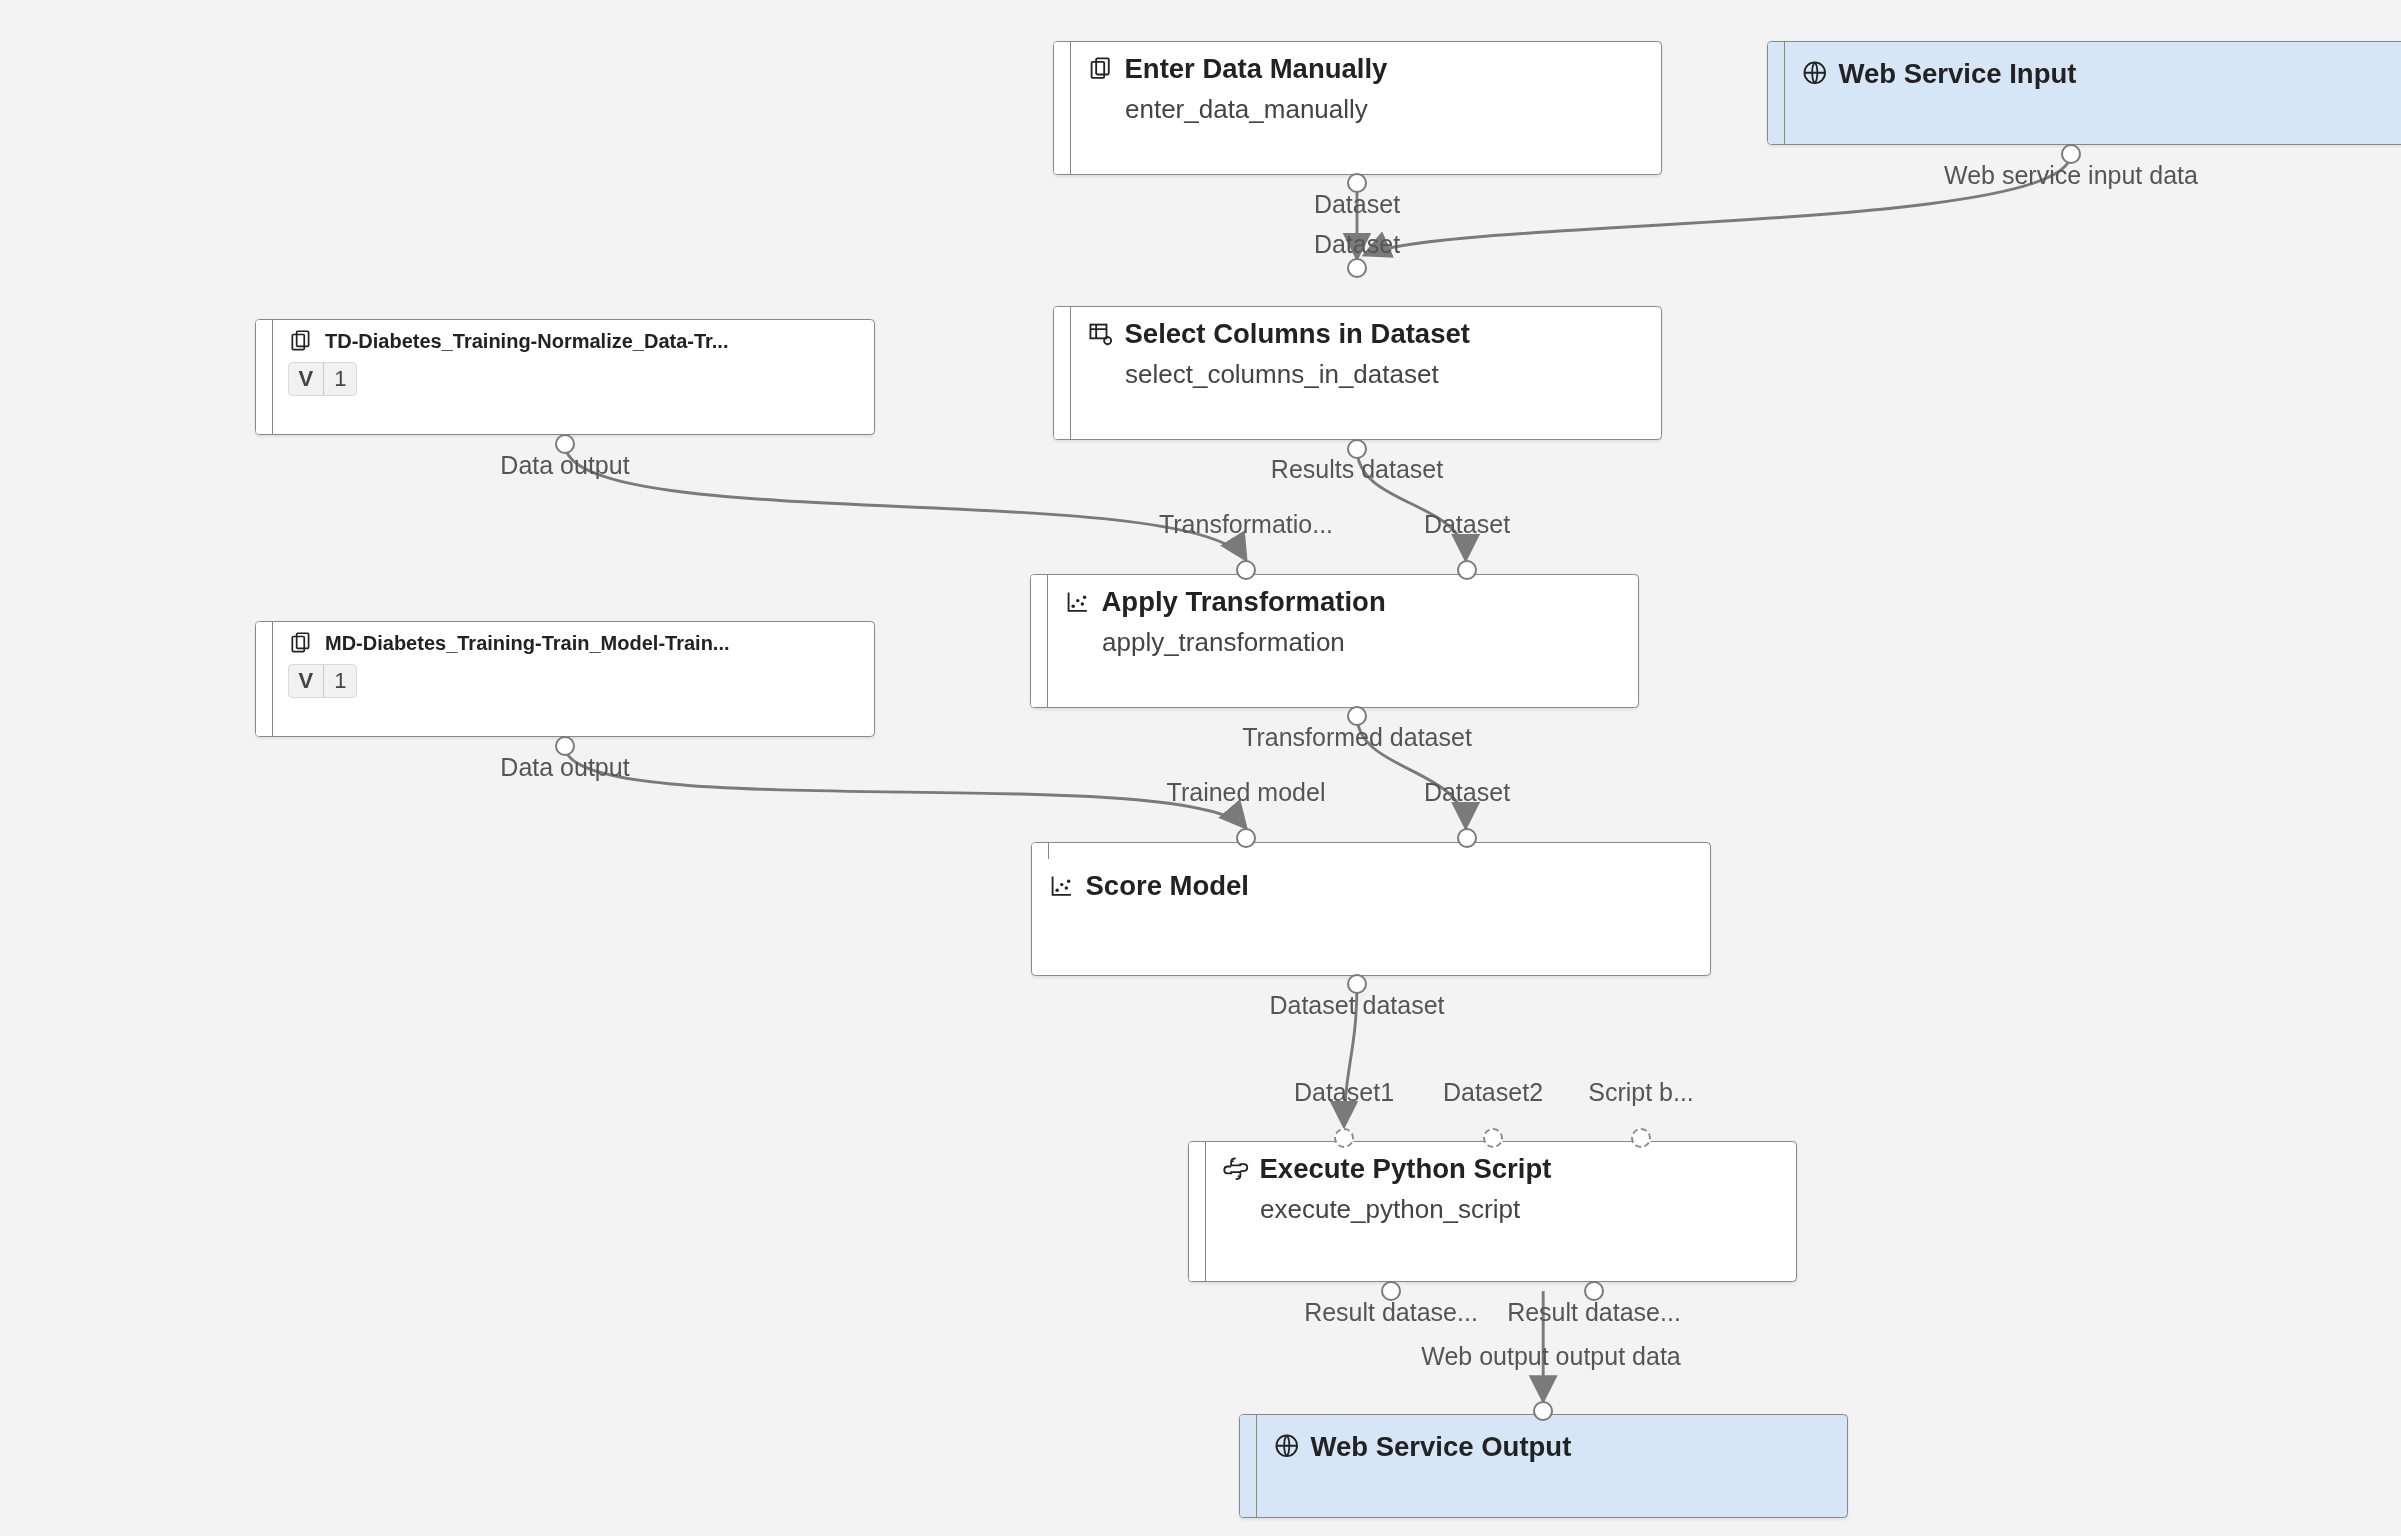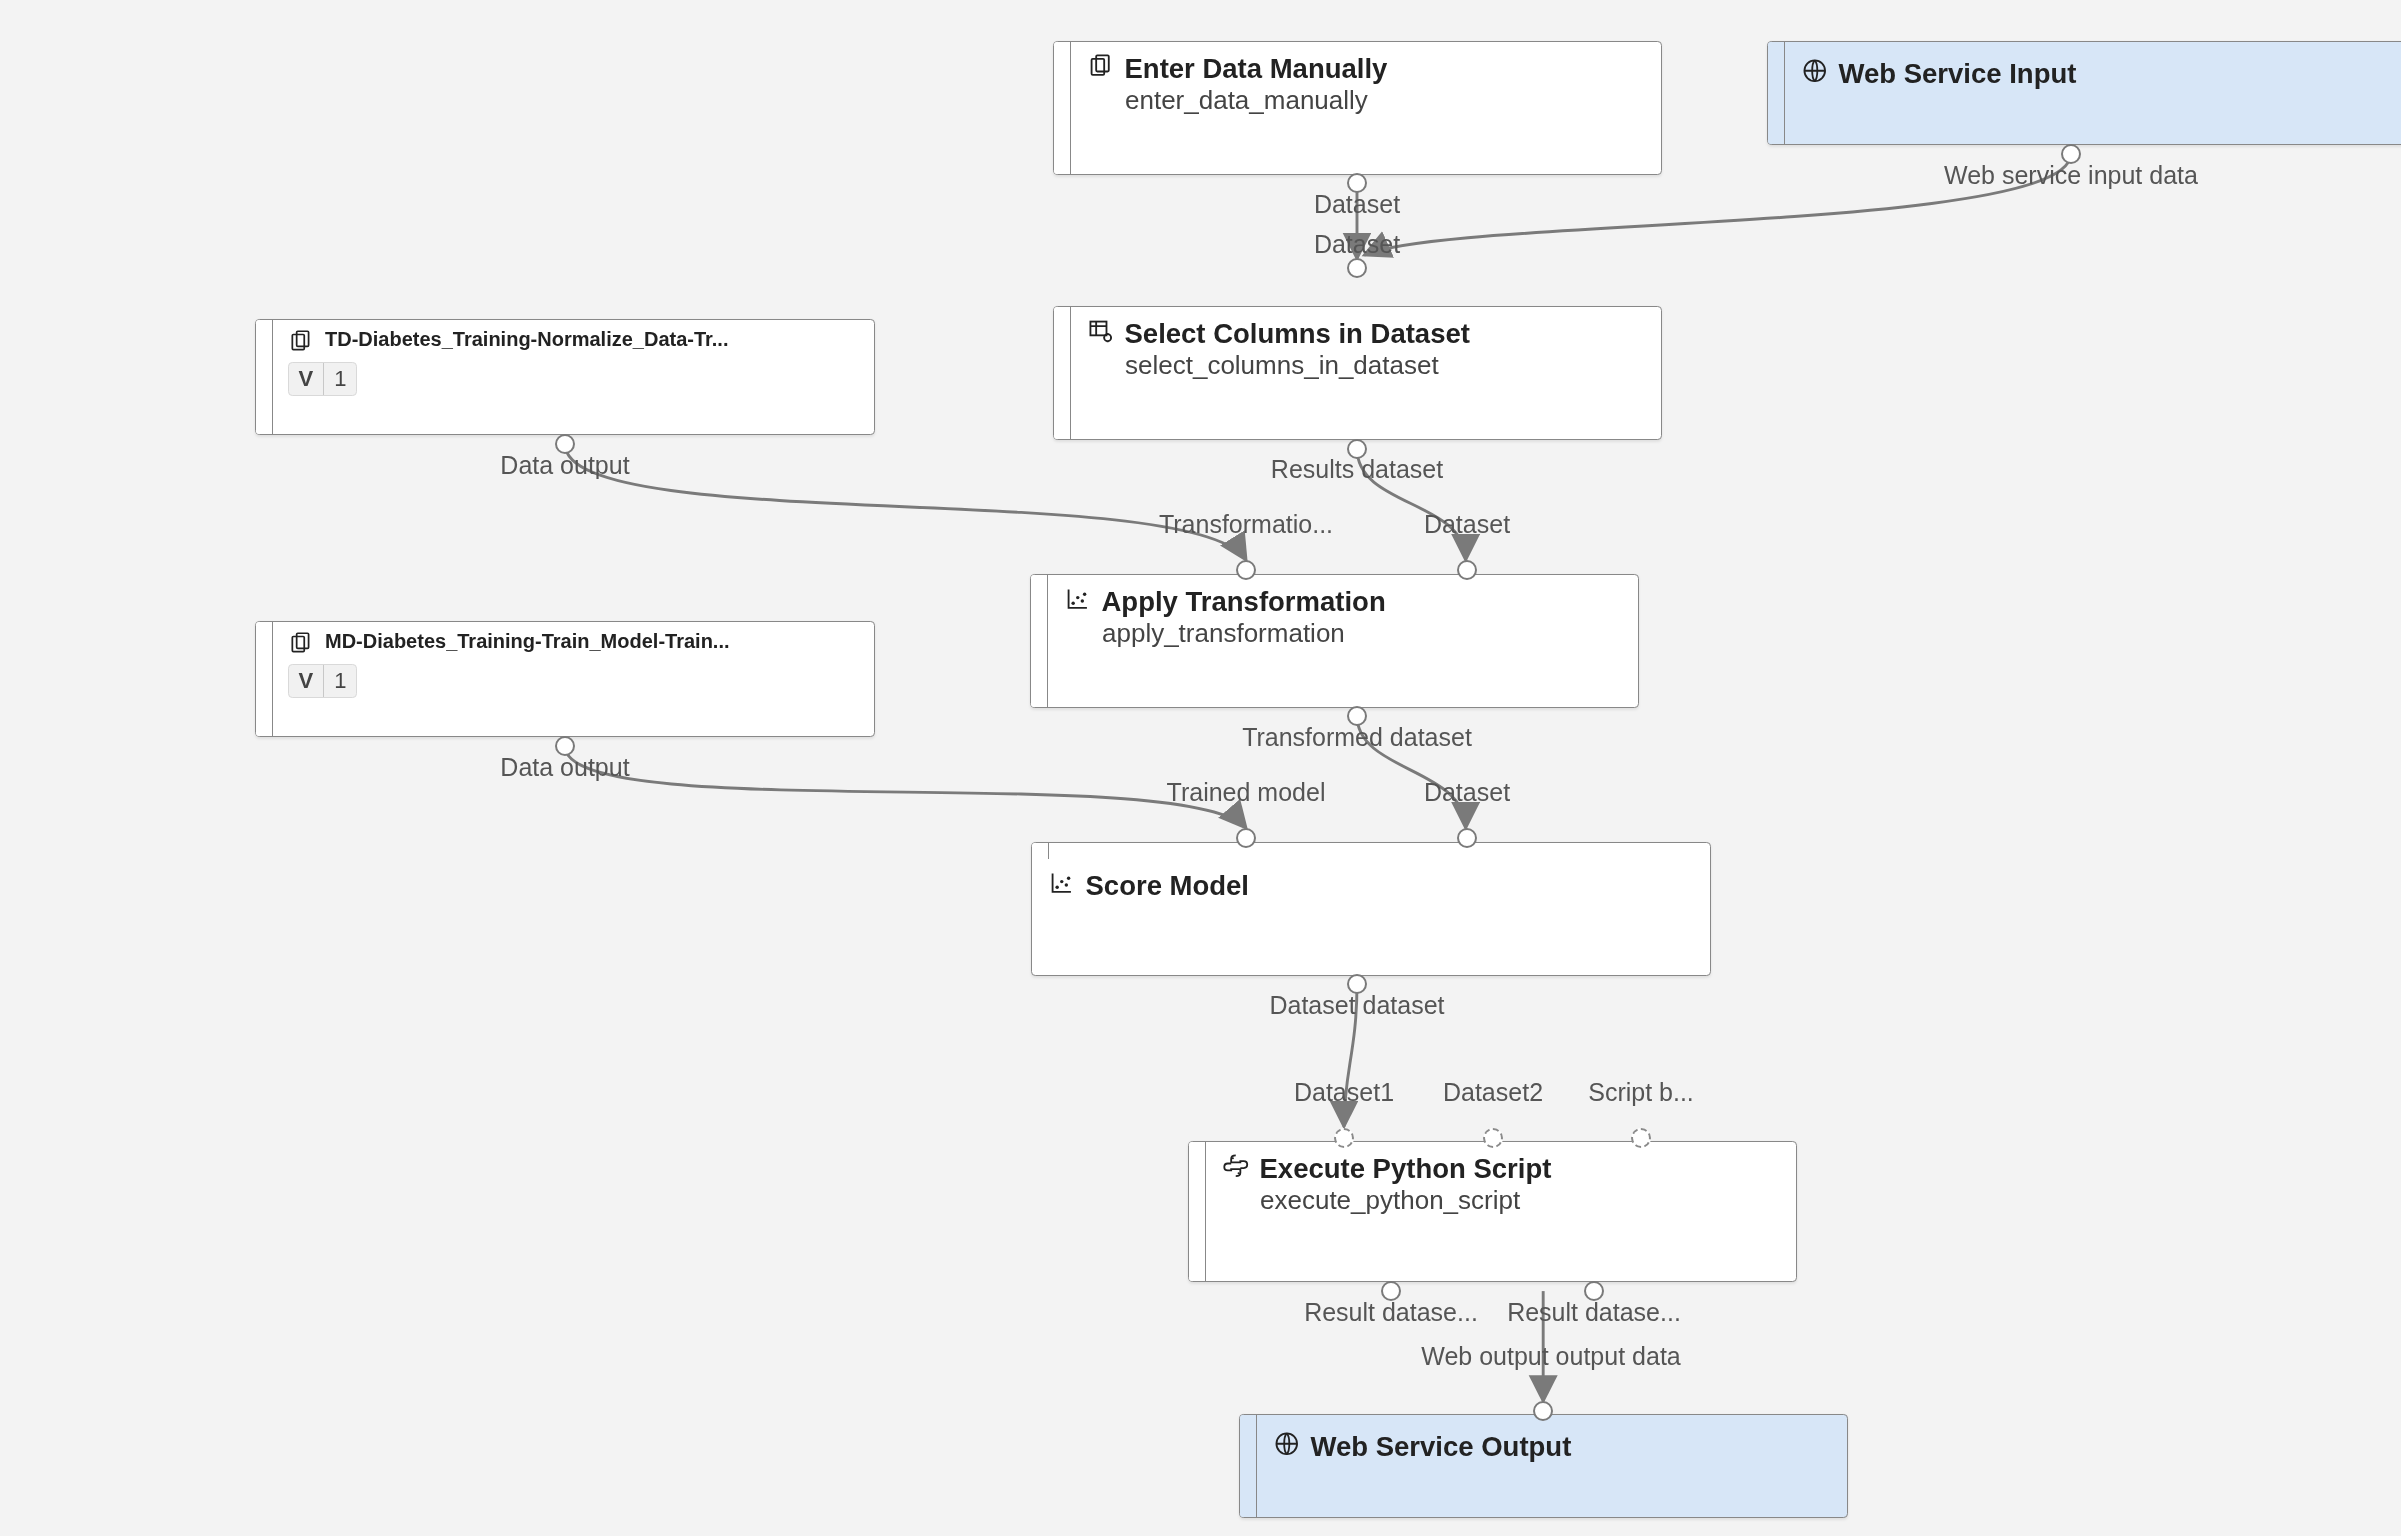--- a/index.html
+++ b/index.html
@@ -45,34 +45,35 @@
   .node.ws .accent { background: #d7e6f7; }
   .node .body {
     flex: 1;
     padding: 10px 16px 11.6px 16px;
     display: flex;
     flex-direction: column;
     justify-content: flex-start;
   }
   .node .title-row {
     display: flex;
+    align-items: center;
     gap: 10px;
     font-weight: 600;
     font-size: 27.5px;
     line-height: 1.2;
   }
   .node .title-row .icon {
     width: 27.5px; height: 27.5px;
     display: inline-flex; align-items: center; justify-content: center;
   }
   .node .subtitle {
     font-size: 26px;
     color: #444;
     line-height: 1.2;
-    margin-top: 0;
+    margin-top: 9px;
     margin-left: 38px;
   }
   .node.ws { background: #d7e6f7; }
   .node.ws .body { padding-top: 14.5px; }
   .node.small { border-width: 1.4px; }
   .node.small .body { padding: 7.2px 14.5px 8.7px 14.5px; }
   .node.small .title-row { font-size: 20px; font-weight: 600; }
   .node.small .subtitle { margin-left: 0; margin-top: 7.2px; }
   .vbadge {
     display: inline-flex;

